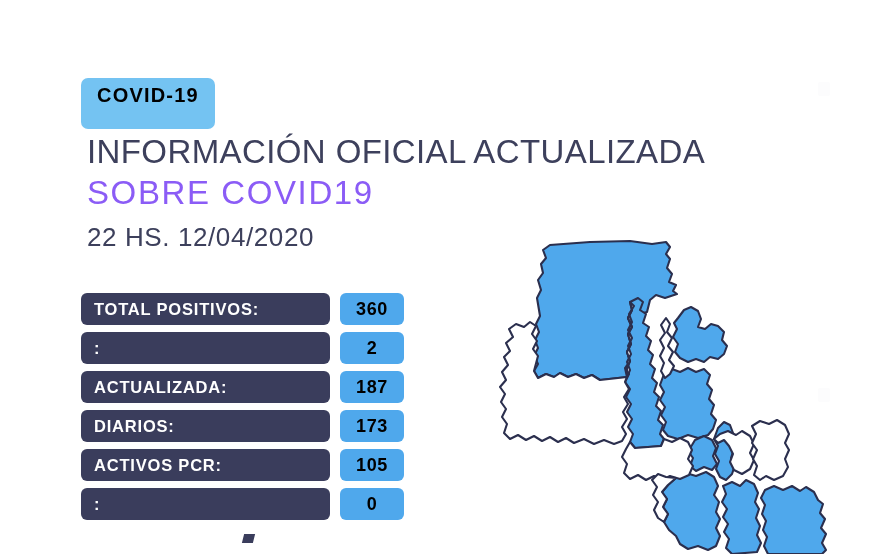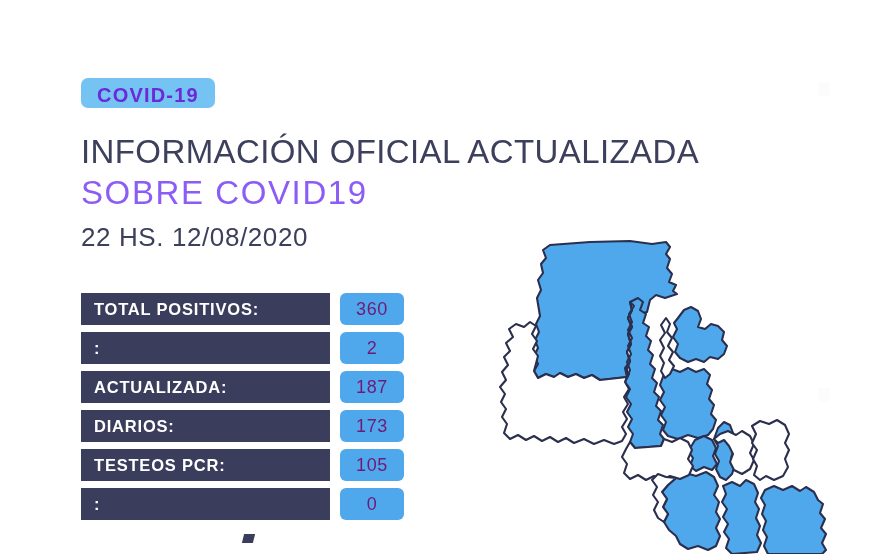--- a/index.html
+++ b/index.html
@@ -23,34 +23,34 @@
     inset: 0;
     background: #ffffff;
   }
 
   
   .badge {
     position: absolute;
     left: 81px;
     top: 78px;
     background: #74c3f2;
-    color: #6d28d9;
+    color: #000000;
     font-weight: bold;
     font-size: 20px;
     letter-spacing: 1.2px;
-    padding: 7px 16px 3px 16px;
+    padding: 7px 16px 24px 16px;
     border-radius: 7px;
     line-height: 1;
     white-space: nowrap;
   }
 
   
   .headline-wrap {
     position: absolute;
-    left: 81px;
+    left: 87px;
     top: 134px;
     width: 700px;
   }
   .headline-thin {
     font-size: 33px;
     font-weight: 300;
     letter-spacing: 0.4px;
     color: #3d405c;
     line-height: 1.12;
     white-space: nowrap;
@@ -83,42 +83,42 @@
   }
   .stat-row {
     display: flex;
     align-items: stretch;
     height: 32px;
     margin-bottom: 7px;
   }
   .stat-label {
     flex: 0 0 249px;
     background: #3a3d5c;
-    border-radius: 0;
+    border-radius: 6px;
     color: #ffffff;
     font-weight: bold;
     font-size: 16.5px;
     letter-spacing: 0.8px;
     display: flex;
     align-items: center;
     padding-left: 13px;
     box-sizing: border-box;
     white-space: nowrap;
   }
   .stat-label .colon {
     font-weight: bold;
     letter-spacing: 0;
   }
   .stat-value {
     flex: 0 0 64px;
     margin-left: 10px;
     background: #4fa8ec;
     border-radius: 6px;
-    color: #701a75;
-    font-weight: normal;
+    color: #000000;
+    font-weight: bold;
     font-size: 18px;
     letter-spacing: 0.6px;
     display: flex;
     align-items: center;
     justify-content: center;
   }
 
   
   .clipped-glyph {
     position: absolute;
@@ -160,21 +160,21 @@
 <div class="poster">
 
   <div class="watermark"></div>
   <div class="watermark second"></div>
 
   <div class="badge">COVID-19</div>
 
   <div class="headline-wrap">
     <div class="headline-thin">INFORMACIÓN OFICIAL ACTUALIZADA</div>
     <div class="headline-bold">SOBRE COVID19</div>
-    <div class="headline-date">22 HS. 12/08/2020</div>
+    <div class="headline-date">22 HS. 12/04/2020</div>
   </div>
 
   <div class="stats">
 
     <div class="stat-row">
       <div class="stat-label">
         <span>TOTAL POSITIVOS</span>
           <span class="colon">:</span>
       </div>
       <div class="stat-value">360</div>
@@ -198,21 +198,21 @@
     <div class="stat-row">
       <div class="stat-label">
         <span>DIARIOS</span>
           <span class="colon">:</span>
       </div>
       <div class="stat-value">173</div>
     </div>
 
     <div class="stat-row">
       <div class="stat-label">
-        <span>TESTEOS PCR</span>
+        <span>ACTIVOS PCR</span>
           <span class="colon">:</span>
       </div>
       <div class="stat-value">105</div>
     </div>
 
     <div class="stat-row">
       <div class="stat-label">
           <span class="colon">:</span>
       </div>
       <div class="stat-value">0</div>

